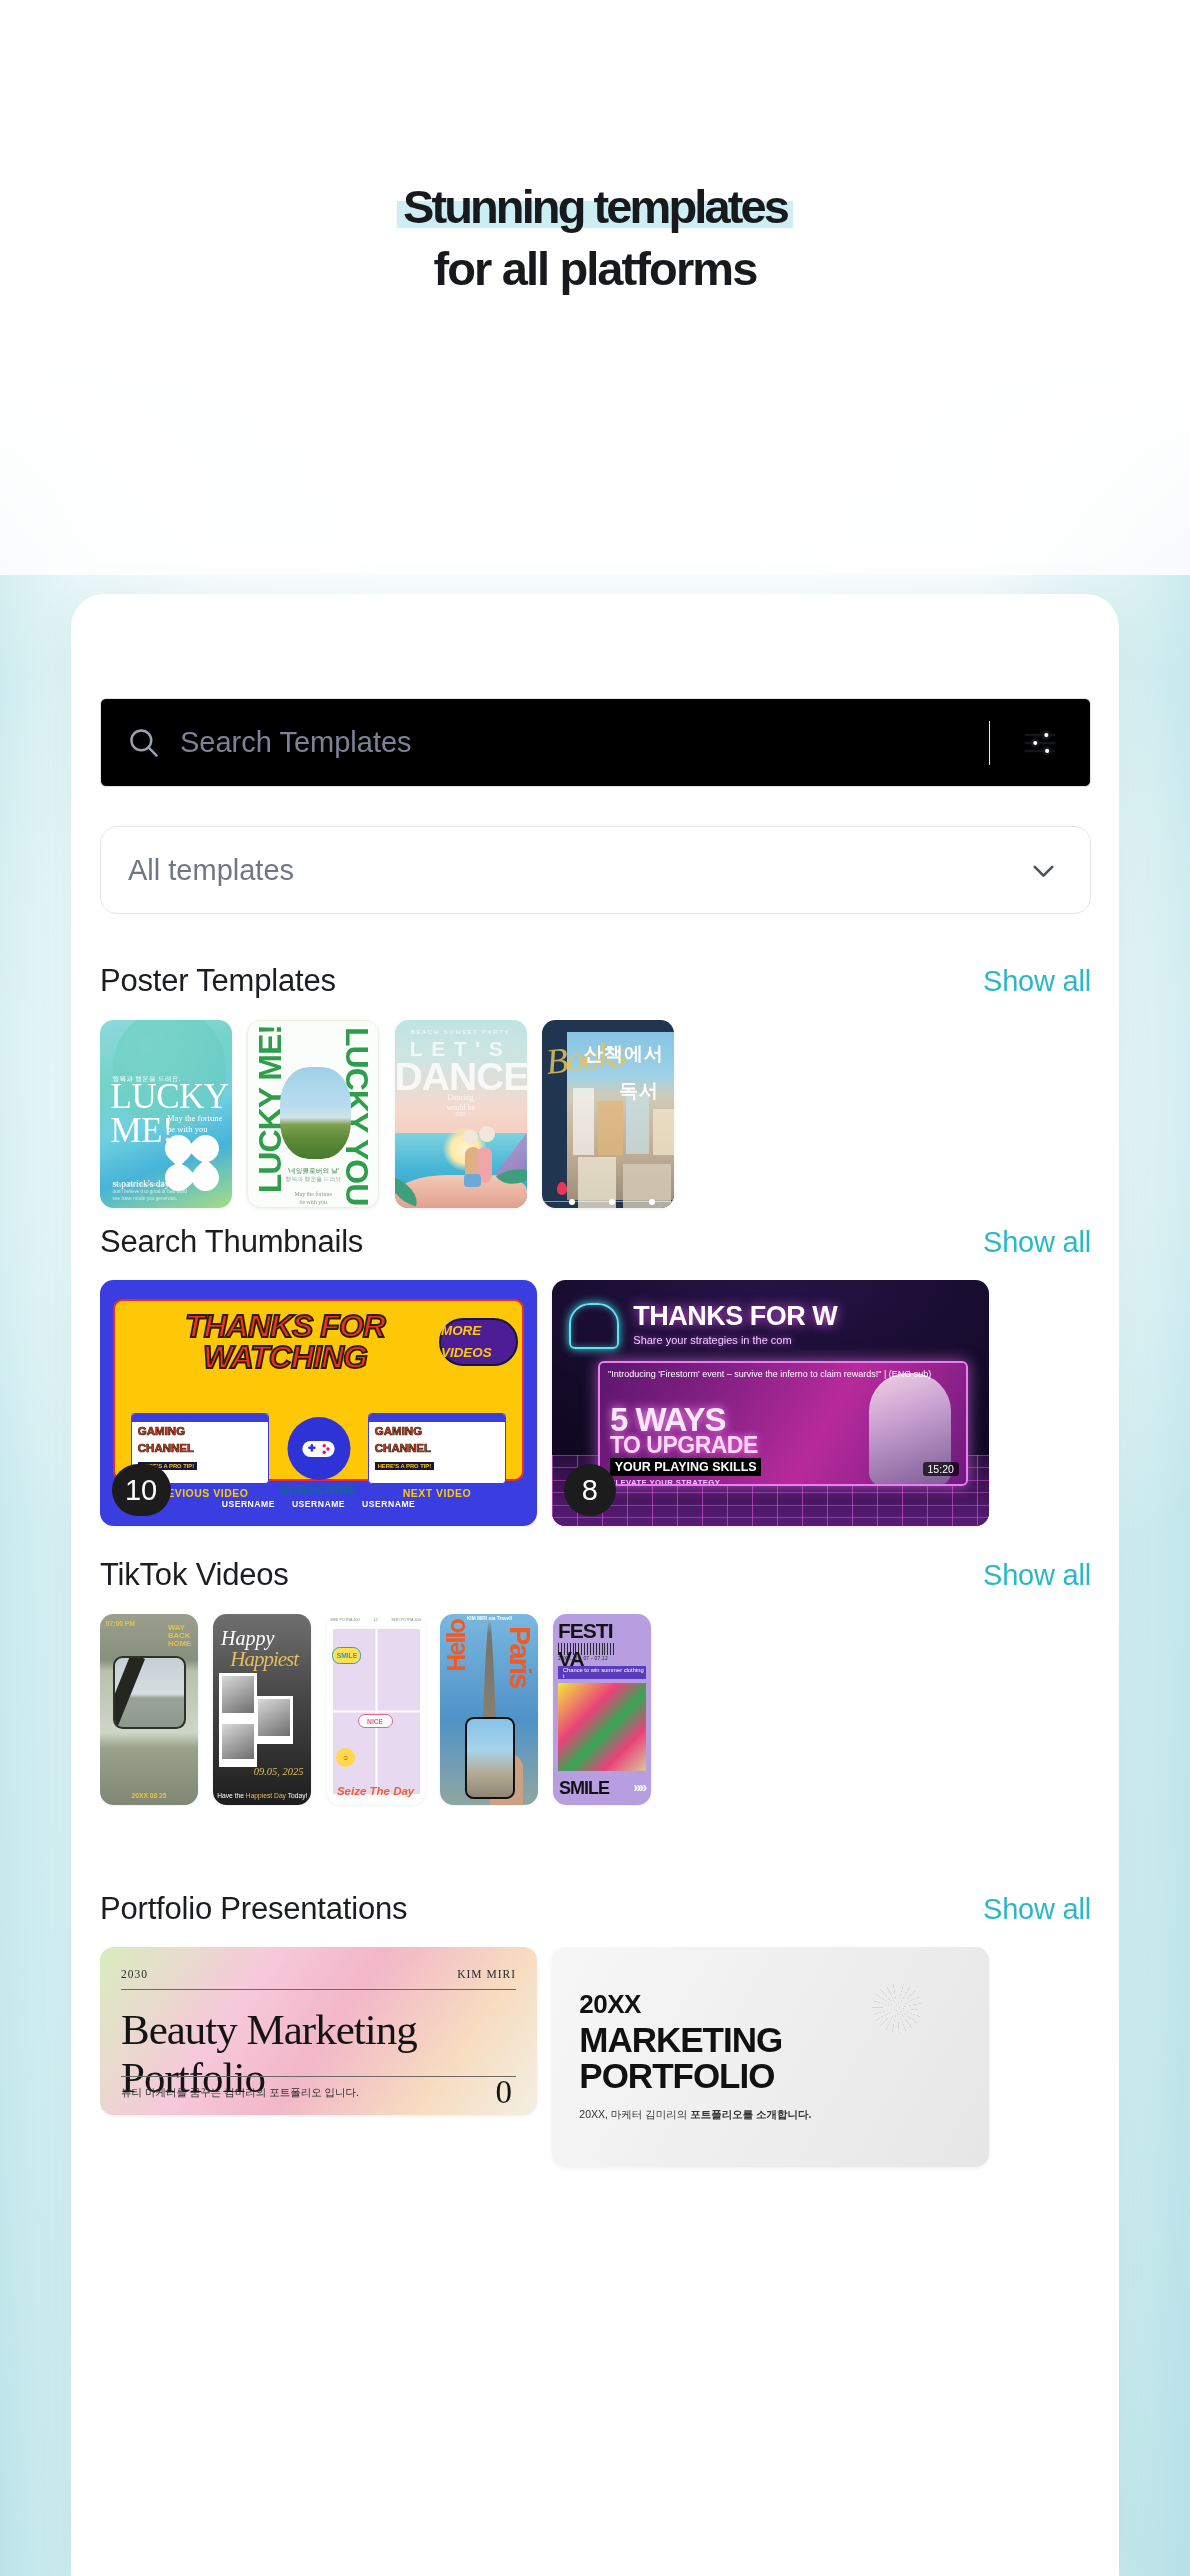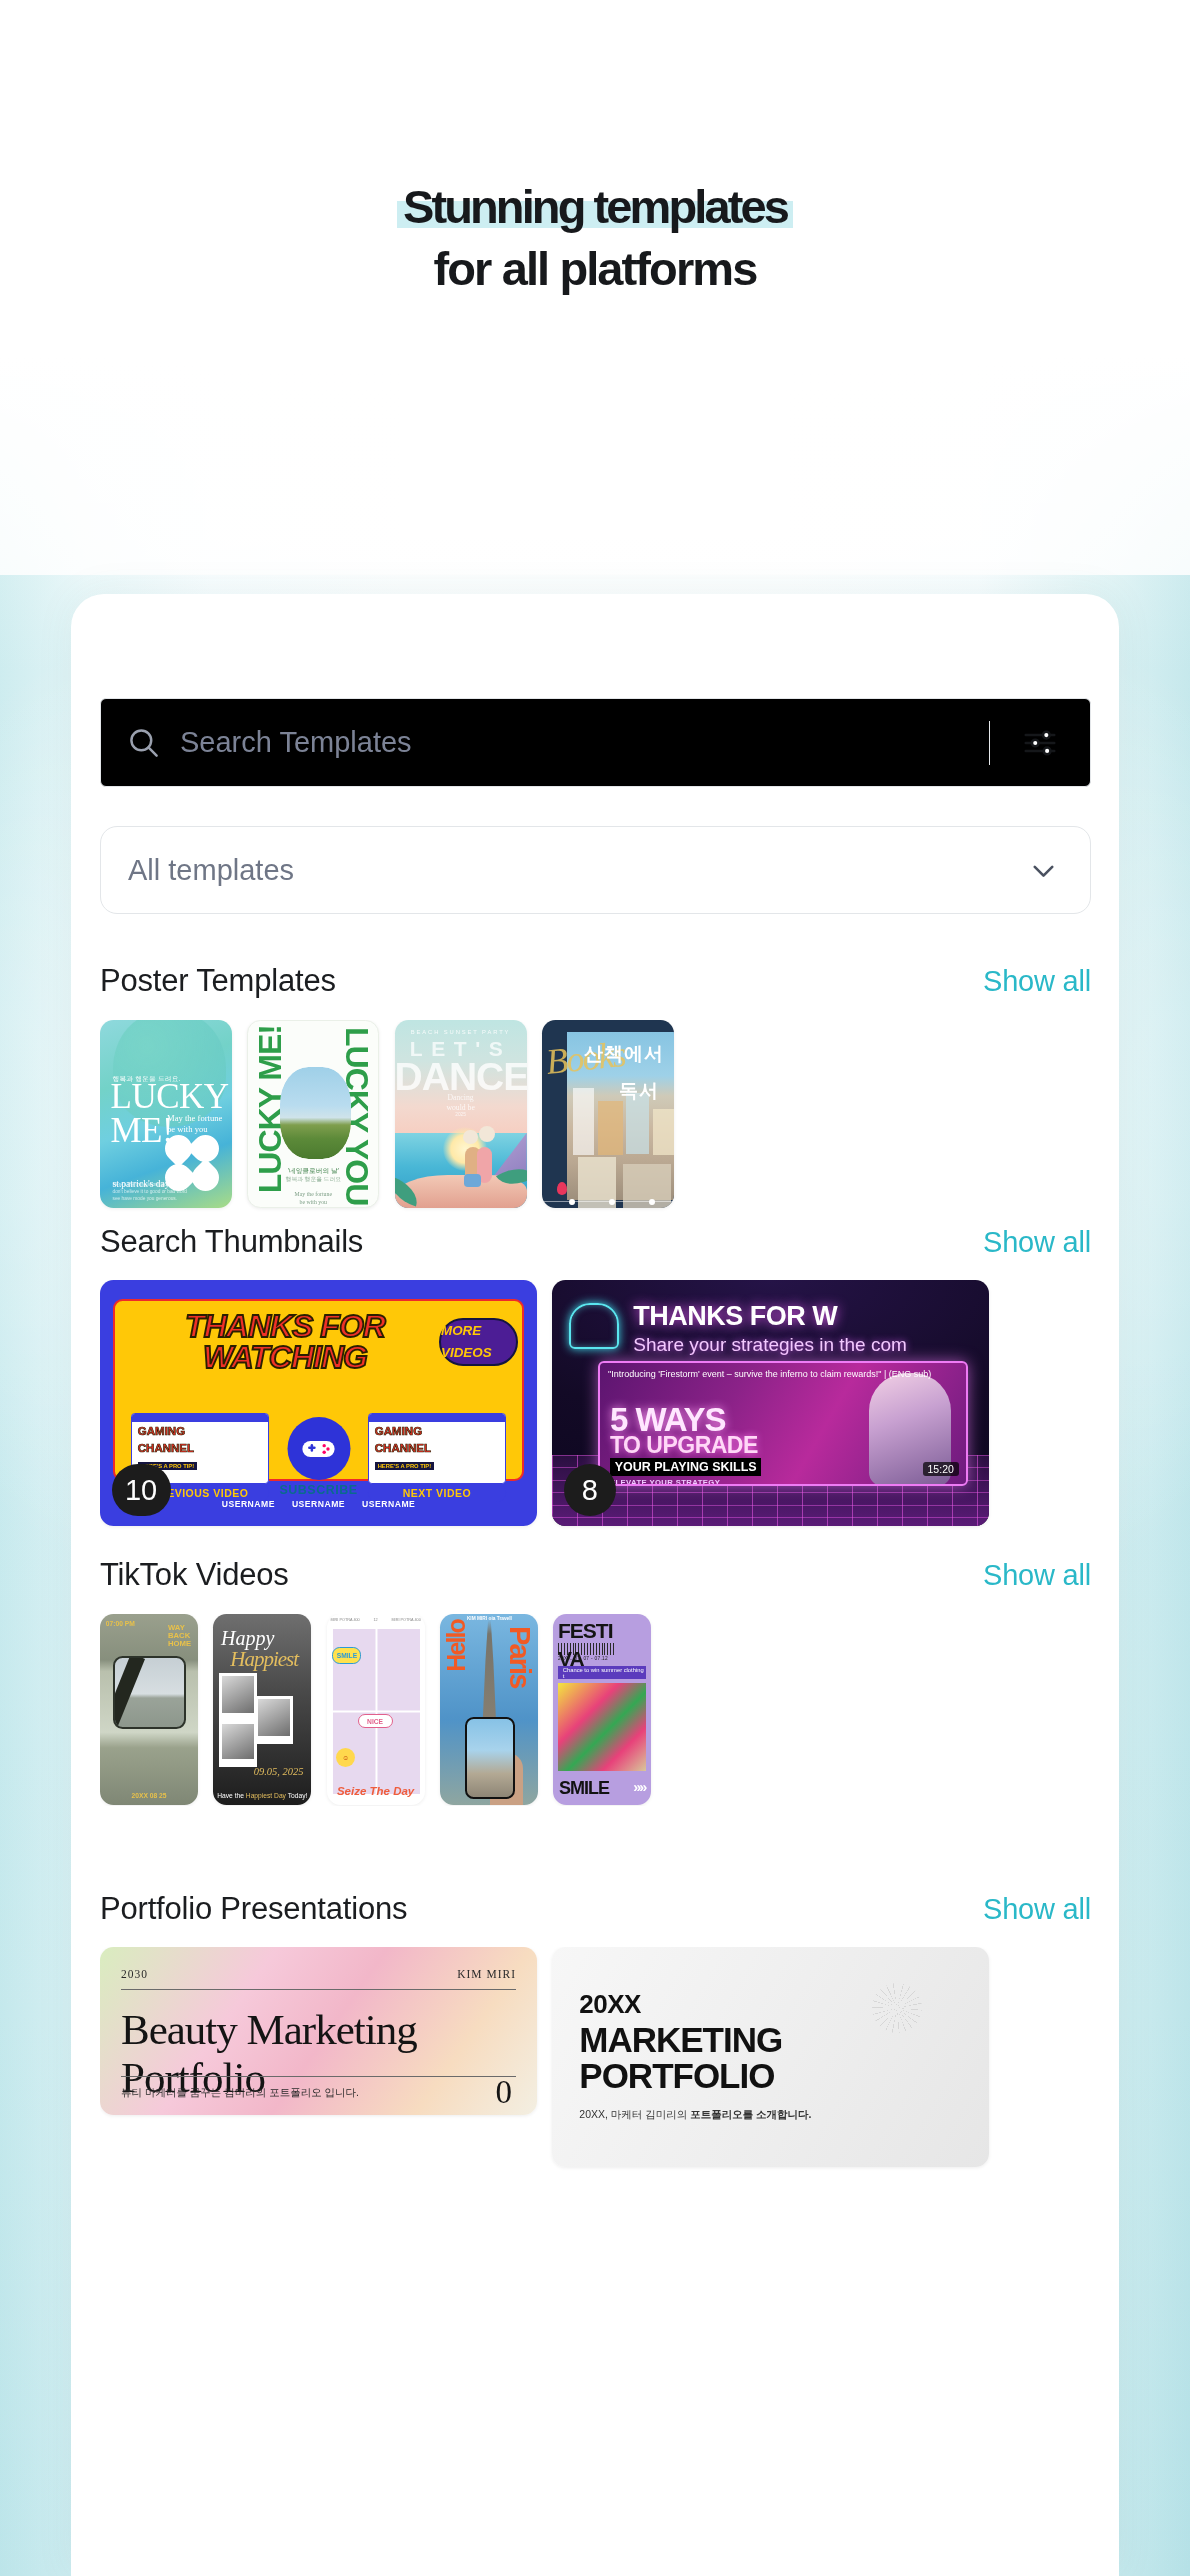--- a/index.html
+++ b/index.html
@@ -287,21 +287,21 @@
   .yt1-footer{position:absolute;left:0;right:0;bottom:0;height:45px;display:flex;align-items:center;justify-content:center;gap:17px;}
   .yt1-footer span{color:#fff;font-size:8.6px;font-weight:800;letter-spacing:0.5px;}
 
   
   .yt2 { width: 437px; height: 246px; background: radial-gradient(120% 100% at 50% 0%, #251347 0%, #130a26 60%, #0d0720 100%); }
   .yt2-grid{position:absolute;left:0;right:0;bottom:0;height:71px;background:
       repeating-linear-gradient(to right, rgba(236,88,232,.55) 0 1px, transparent 1px 25px),
       repeating-linear-gradient(to bottom, rgba(236,88,232,.45) 0 1px, transparent 1px 12.5px),
       linear-gradient(to top,#5a1b77,#2a0f40);}
   .yt2-title{position:absolute;left:81px;top:21px;font-weight:800;font-size:27px;color:#fff;letter-spacing:-0.5px;text-shadow:0 0 11.5px #e45cf0;}
-  .yt2-sub{position:absolute;left:81px;top:54px;font-size:19px;color:#f3c9ff;text-shadow:0 0 7.7px #d45cf0;}
+  .yt2-sub{position:absolute;left:81px;top:54px;font-size:11px;color:#f3c9ff;text-shadow:0 0 7.7px #d45cf0;}
   .yt2-ghost{position:absolute;left:17px;top:23px;width:50px;height:46px;border:2.9px solid #5ae6ef;border-radius:21px 21px 5.8px 5.8px;box-shadow:0 0 9.6px #3fd8e8, inset 0 0 7.7px rgba(90,230,239,.5);}
   .yt2-inner{position:absolute;left:46px;top:81px;right:21px;height:125px;border:2.9px solid #ef7bf5;border-radius:5.8px;overflow:hidden;
              background:linear-gradient(120deg,#5c1570 0%, #8b2288 35%, #b82a9c 60%, #6d1b7e 100%);box-shadow:0 0 15.3px rgba(239,123,245,.6);}
   .yt2-cap{position:absolute;left:7.7px;top:5.8px;right:7.7px;font-size:9px;line-height:1.3;color:#fff;}
   .yt2-5w{position:absolute;left:9.6px;top:38px;font-weight:800;font-size:33px;color:#ffe7ff;letter-spacing:-1px;text-shadow:0 0 9.6px #ff9cf4;}
   .yt2-up{position:absolute;left:9.6px;top:69px;font-weight:800;font-size:23px;color:#ffd7f7;letter-spacing:-0.5px;text-shadow:0 0 7.7px #ff7cf0;}
   .yt2-skills{position:absolute;left:9.6px;top:95px;background:#000;color:#fff;font-weight:800;font-size:12.5px;padding:1.9px 4.8px;}
   .yt2-el{position:absolute;left:9.6px;top:115px;font-size:7.7px;font-weight:700;color:#f0c9ff;letter-spacing:0.4px;}
   .yt2-time{position:absolute;right:7.7px;bottom:7.7px;background:rgba(0,0,0,.7);color:#fff;font-size:10.5px;padding:1px 4.8px;border-radius:2.9px;}
   .yt2-char{position:absolute;right:15.3px;top:9.6px;width:82px;height:113px;background:linear-gradient(160deg,#f6d9e9,#caa7d4 40%,#7b5f96 100%);border-radius:38px 38px 13.4px 13.4px;opacity:.95;}

